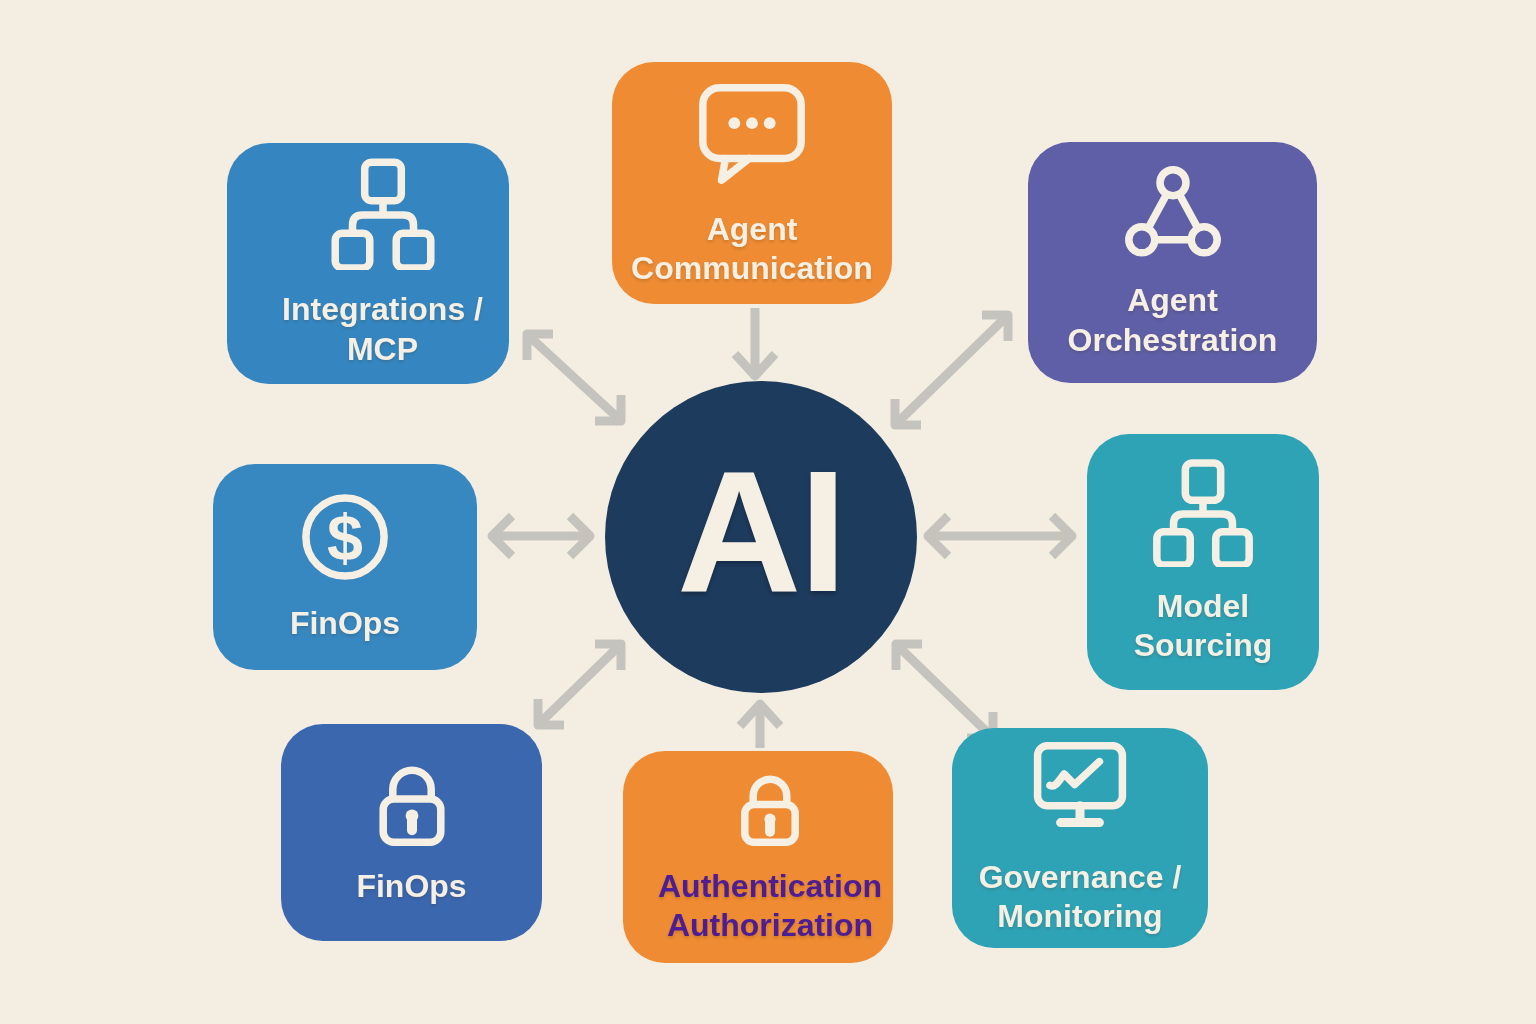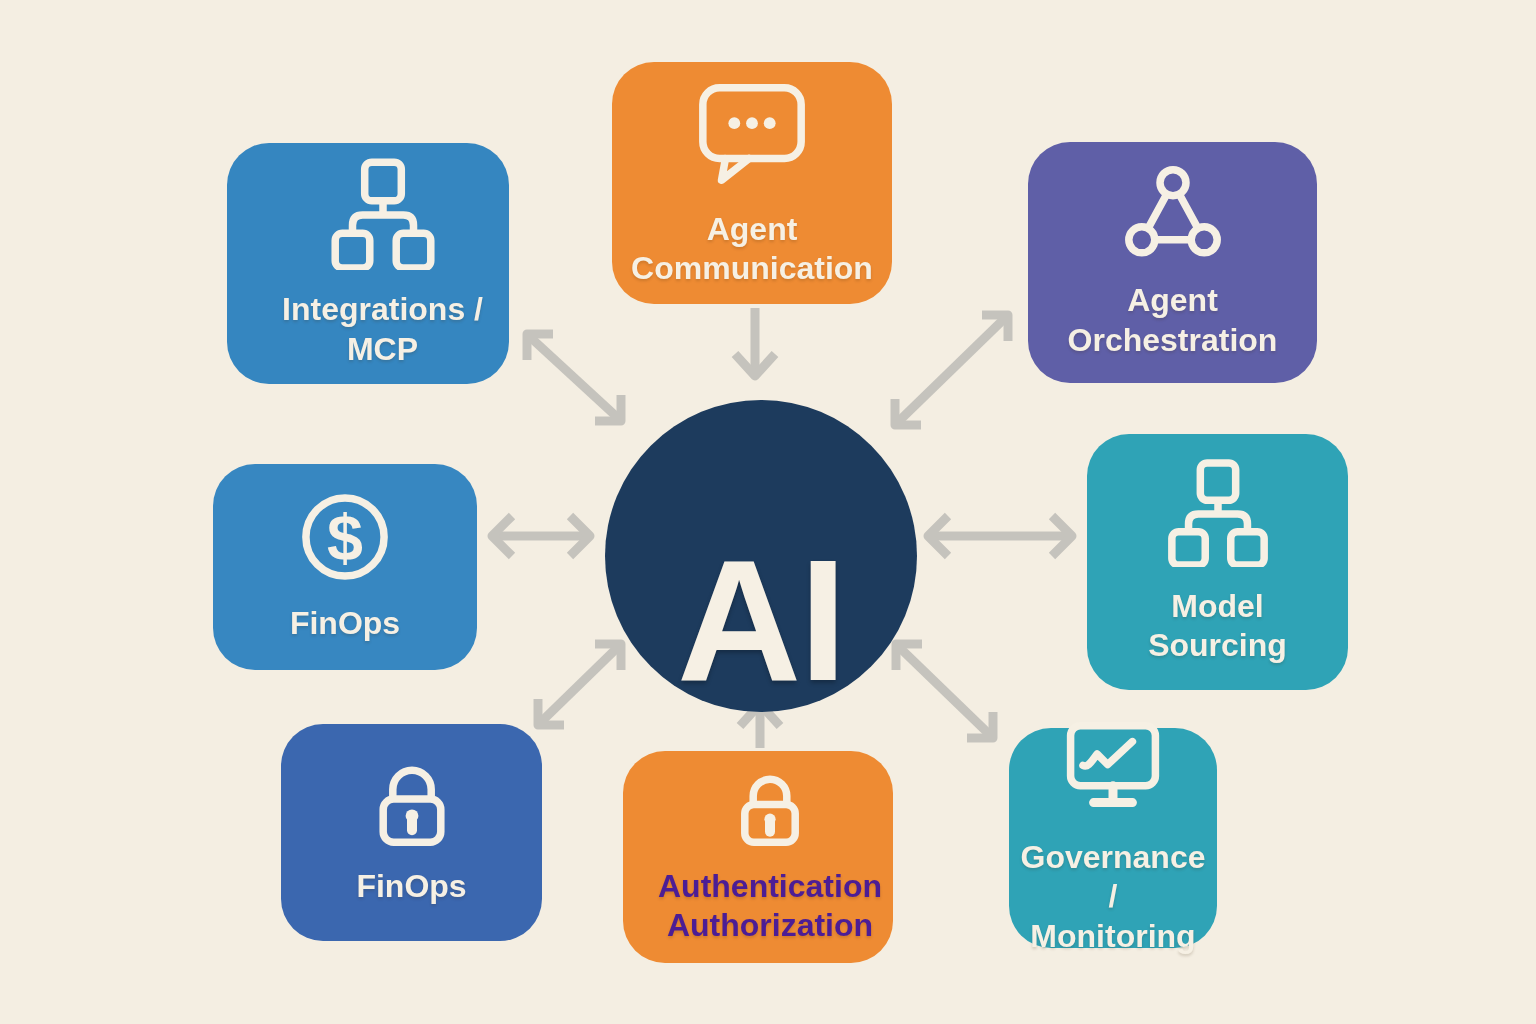--- a/index.html
+++ b/index.html
@@ -25,28 +25,28 @@
     font-weight:bold;font-size:32px;line-height:1.22;text-align:center;
     white-space:pre-line;letter-spacing:0px;
     text-shadow:0 2px 3px rgba(60,40,10,0.18);
   }
   svg.glyph{stroke:#f6f0e4;fill:none;stroke-width:7.5;stroke-linejoin:round;}
   
   .n0{left:227px;top:143px;width:282px;height:241px;}
   .n1{left:612px;top:62px;width:280px;height:242px;}
   .n2{left:1028px;top:142px;width:289px;height:241px;}
   .n3{left:213px;top:464px;width:264px;height:206px;}
-  .n4{left:1087px;top:434px;width:261px;height:256px;}
+  .n4{left:1087px;top:434px;width:232px;height:256px;}
   .n5{left:281px;top:724px;width:261px;height:217px;}
   .n6{left:623px;top:751px;width:270px;height:212px;}
-  .n7{left:1009px;top:728px;width:208px;height:220px;}
+  .n7{left:952px;top:728px;width:256px;height:220px;}
   
   .center-circle{
-    position:absolute;left:605px;top:400px;width:312px;height:312px;border-radius:50%;
-    display:flex;align-items:flex-end;justify-content:center;
+    position:absolute;left:605px;top:381px;width:312px;height:312px;border-radius:50%;
+    display:flex;align-items:center;justify-content:center;
   }
   .center-circle .ai{
     font-weight:bold;font-size:172px;letter-spacing:-2px;line-height:1;
     text-shadow:0 3px 4px rgba(0,0,0,0.25);
     transform:translateY(-6px);
   }
 </style>
 </head>
 <body style="background: rgb(244, 238, 226);">
 

